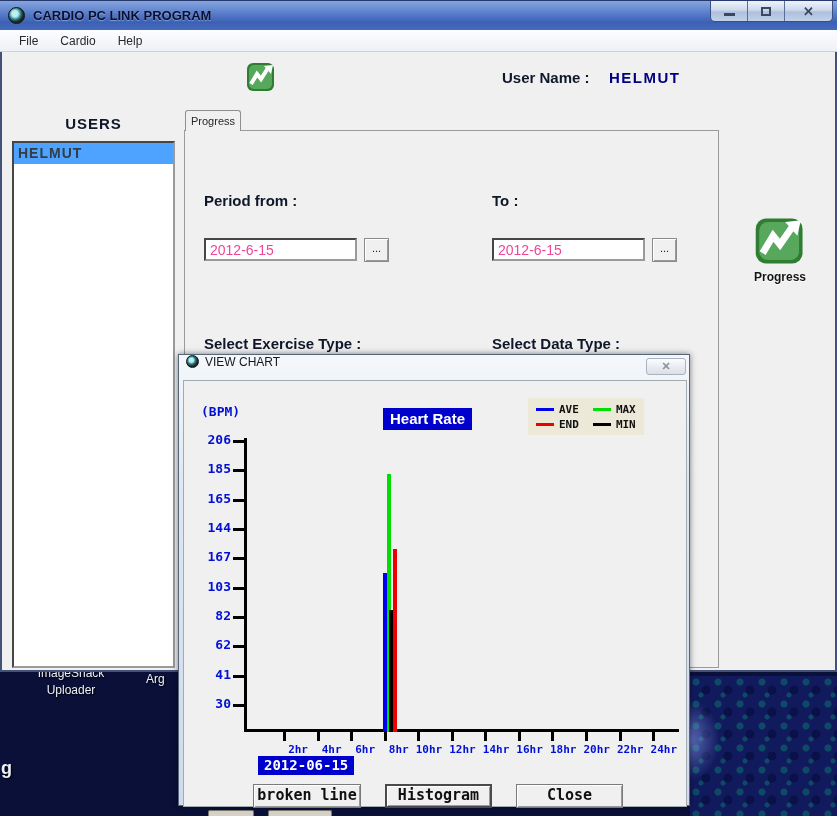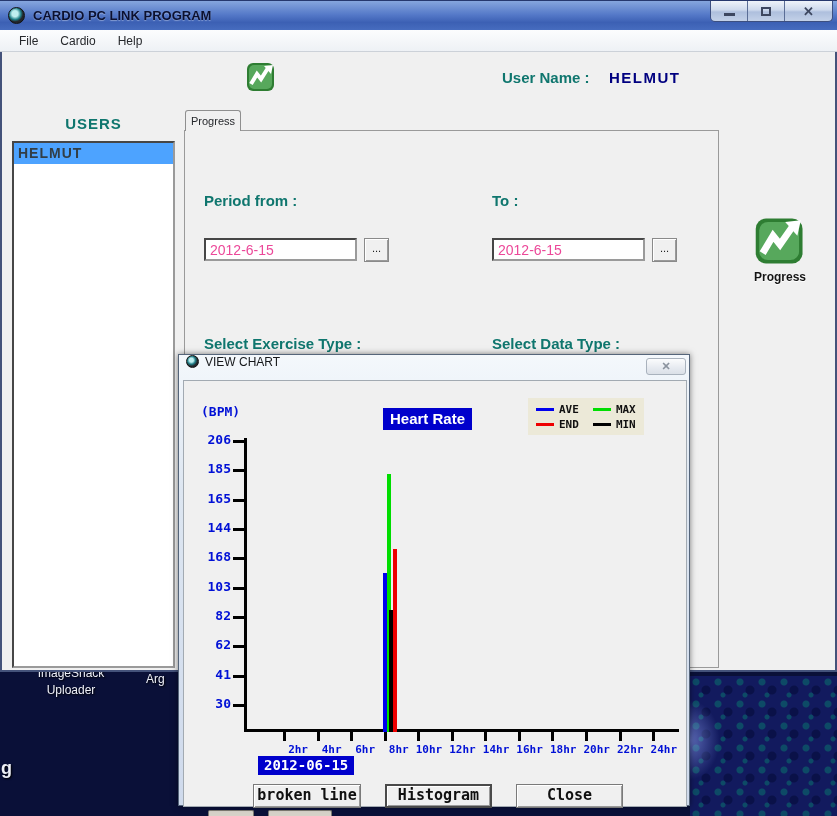--- a/index.html
+++ b/index.html
@@ -38,21 +38,21 @@
   .winbtn { width:37px; height:100%; display:flex; align-items:center; justify-content:center; border-right:1px solid #5a6d96; cursor:default; }
   .winbtn:last-child { border-right:none; width:47px; }
   .glyph-min { width:11px; height:3px; background:#3d4760; margin-top:6px; }
   .glyph-max { width:10px; height:9px; border:2px solid #3d4760; }
   .glyph-close { font-size:13px; font-weight:bold; color:#3d4760; line-height:1; }
 
   .menubar { position:absolute; left:-2px; top:30px; width:837px; height:22px;
     background:linear-gradient(#fcfdfe,#eef1f5); border-bottom:1px solid #ccd1d8; display:flex; align-items:center; padding-left:8px; }
   .menu-item { font-size:12px; color:#26282c; padding:3px 11px; }
 
-  .navy { color:#0f766e; font-weight:bold; }
+  .navy { color:#0f172a; font-weight:bold; }
 
   .hdr-icon { position:absolute; left:243px; top:60px; }
   .user-label { position:absolute; left:500px; top:69px; font-size:15px; }
   .user-value { position:absolute; left:607px; top:69px; font-size:15px; color:#000080; font-weight:bold; letter-spacing:1.5px; }
 
   .users-title { position:absolute; left:10px; top:115px; width:163px; text-align:center; font-size:15px; letter-spacing:1px; }
   .users-list { position:absolute; left:10px; top:141px; width:163px; height:527px; background:#fff;
     border:2px inset #9a9a9a; }
   .user-row-selected { height:21px; background:#4da3ff; color:#323e46; font-weight:bold; font-size:14px; letter-spacing:1px; padding:2px 0 0 4px; }
 
@@ -221,21 +221,21 @@
       <div>
           <div class="ytick" style="left: 54px; top: 85px;"></div>
           <div class="ylab mono" style="left: 12px; top: 77px;">206</div>
           <div class="ytick" style="left: 54px; top: 114.33px;"></div>
           <div class="ylab mono" style="left: 12px; top: 106.33px;">185</div>
           <div class="ytick" style="left: 54px; top: 143.66px;"></div>
           <div class="ylab mono" style="left: 12px; top: 135.66px;">165</div>
           <div class="ytick" style="left: 54px; top: 172.99px;"></div>
           <div class="ylab mono" style="left: 12px; top: 164.99px;">144</div>
           <div class="ytick" style="left: 54px; top: 202.32px;"></div>
-          <div class="ylab mono" style="left: 12px; top: 194.32px;">168</div>
+          <div class="ylab mono" style="left: 12px; top: 194.32px;">167</div>
           <div class="ytick" style="left: 54px; top: 231.65px;"></div>
           <div class="ylab mono" style="left: 12px; top: 223.65px;">103</div>
           <div class="ytick" style="left: 54px; top: 260.98px;"></div>
           <div class="ylab mono" style="left: 12px; top: 252.98px;">82</div>
           <div class="ytick" style="left: 54px; top: 290.31px;"></div>
           <div class="ylab mono" style="left: 12px; top: 282.31px;">62</div>
           <div class="ytick" style="left: 54px; top: 319.64px;"></div>
           <div class="ylab mono" style="left: 12px; top: 311.64px;">41</div>
           <div class="ytick" style="left: 54px; top: 348.97px;"></div>
           <div class="ylab mono" style="left: 12px; top: 340.97px;">30</div>

